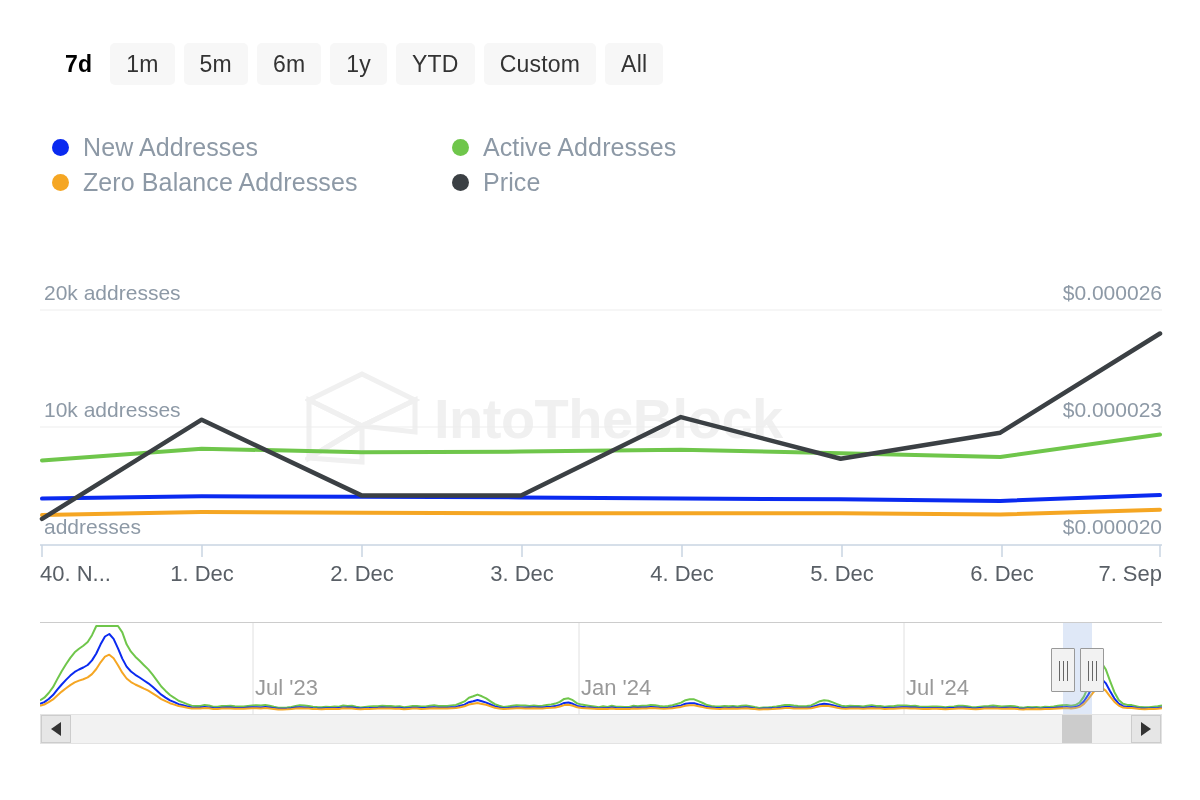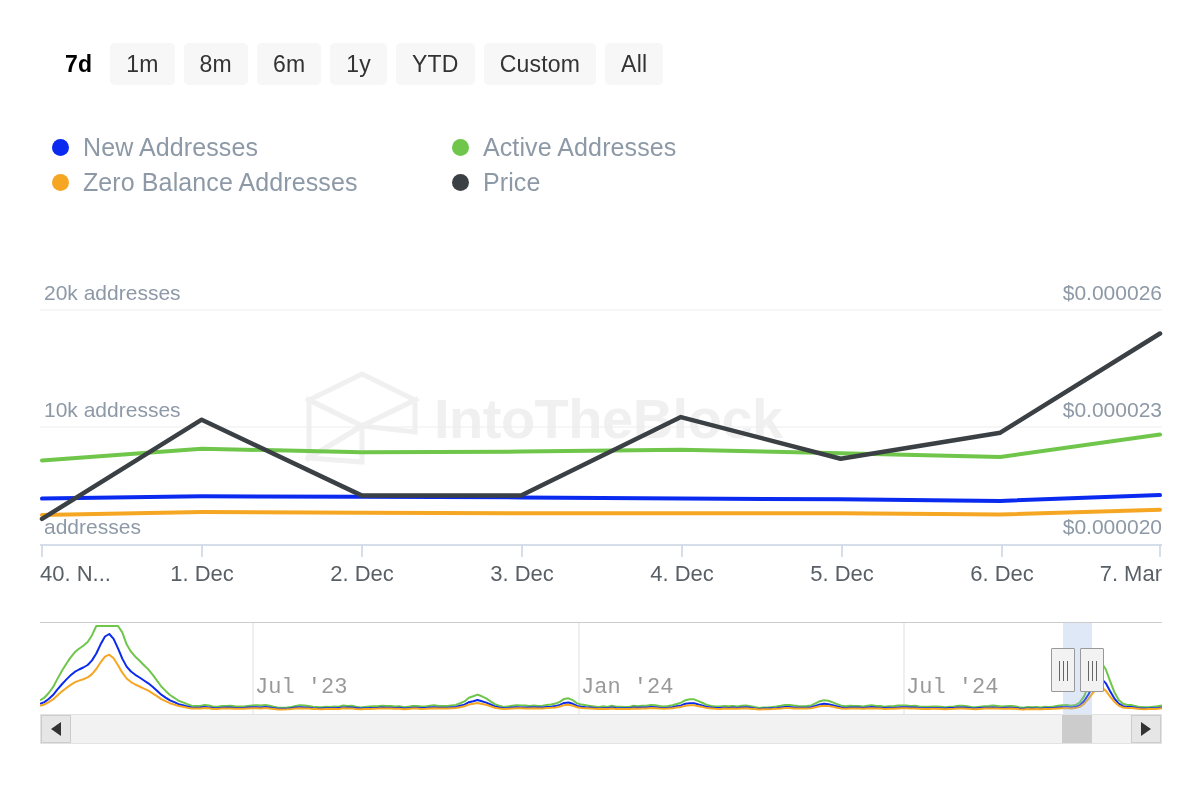--- a/index.html
+++ b/index.html
@@ -126,21 +126,20 @@
     position: absolute;
     left: 40px; top: 622px;
     width: 1122px; height: 96px;
   }
   .nav-plot {
     position: absolute;
     left: 0; top: 0;
     width: 1122px; height: 96px;
     background: #ffffff;
     border-top: 1px solid #cccccc;
-    font-family: Liberation Mono, monospace;
   }
   .nav-label {
     position: absolute;
     font-size: 22px;
     color: #999999;
     white-space: nowrap;
   }
   .nav-mask {
     position: absolute;
     top: 1px;
@@ -201,21 +200,21 @@
   }
 </style>
 </head>
 <body>
 
 <div id="app">
 
   <div class="range-tabs">
     <div class="range-tab active">7d</div>
     <div class="range-tab">1m</div>
-    <div class="range-tab">8m</div>
+    <div class="range-tab">5m</div>
     <div class="range-tab">6m</div>
     <div class="range-tab">1y</div>
     <div class="range-tab">YTD</div>
     <div class="range-tab">Custom</div>
     <div class="range-tab">All</div>
   </div>
 
   <div class="legend">
     <div class="legend-item">
       <span class="legend-dot" style="background:#0a2af0"></span>
@@ -283,21 +282,21 @@
     <div class="axis-label right" style="top:143px">$0.000023</div>
     <div class="axis-label right" style="top:260px">$0.000020</div>
 
     <div class="xtick-label first" style="left:40px;  top:306px">40. N...</div>
     <div class="xtick-label" style="left:202px; top:306px">1. Dec</div>
     <div class="xtick-label" style="left:362px; top:306px">2. Dec</div>
     <div class="xtick-label" style="left:522px; top:306px">3. Dec</div>
     <div class="xtick-label" style="left:682px; top:306px">4. Dec</div>
     <div class="xtick-label" style="left:842px; top:306px">5. Dec</div>
     <div class="xtick-label" style="left:1002px;top:306px">6. Dec</div>
-    <div class="xtick-label last" style="left:1162px;top:306px">7. Mar</div>
+    <div class="xtick-label last" style="left:1162px;top:306px">7. Sep</div>
   </div>
 
   <div class="navigator">
     <div class="nav-plot">
       <svg width="1122" height="95">
         <g>
           <line x1="213" y1="0" x2="213" y2="95" stroke="#e0e0e0" stroke-width="1"></line>
           <line x1="539" y1="0" x2="539" y2="95" stroke="#e0e0e0" stroke-width="1"></line>
           <line x1="864" y1="0" x2="864" y2="95" stroke="#e0e0e0" stroke-width="1"></line>
         </g>

